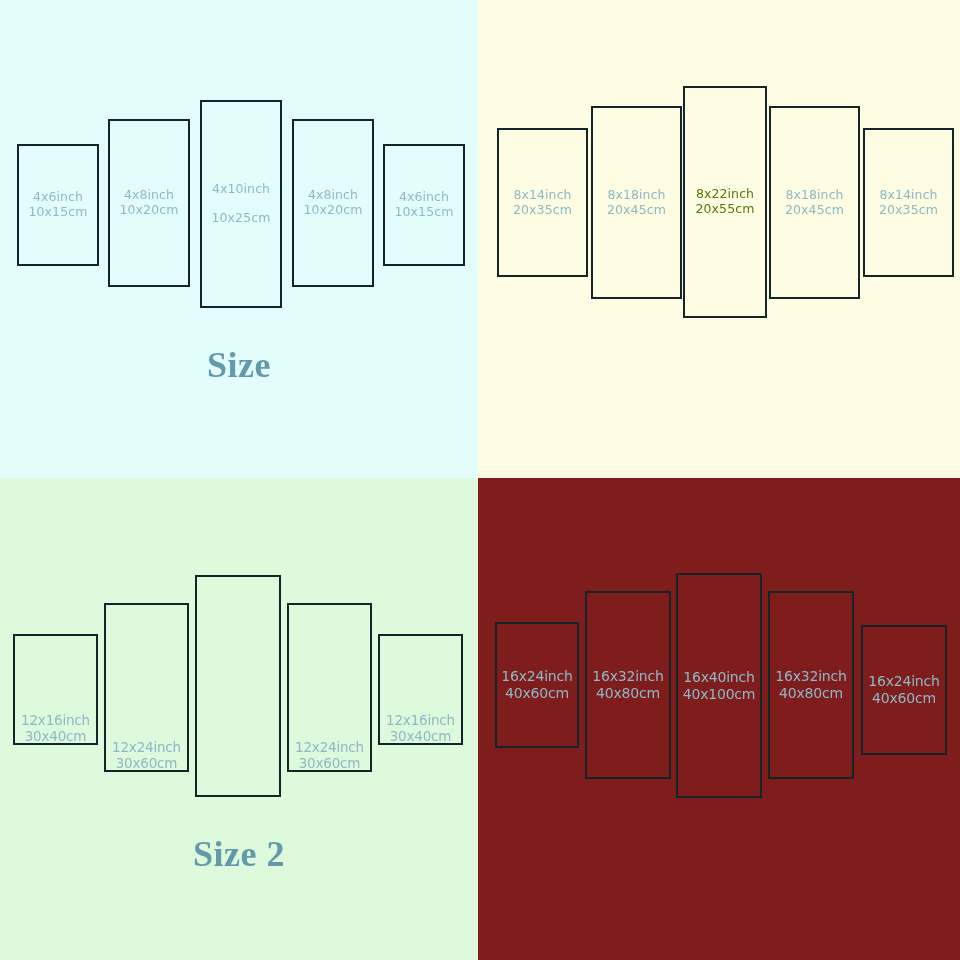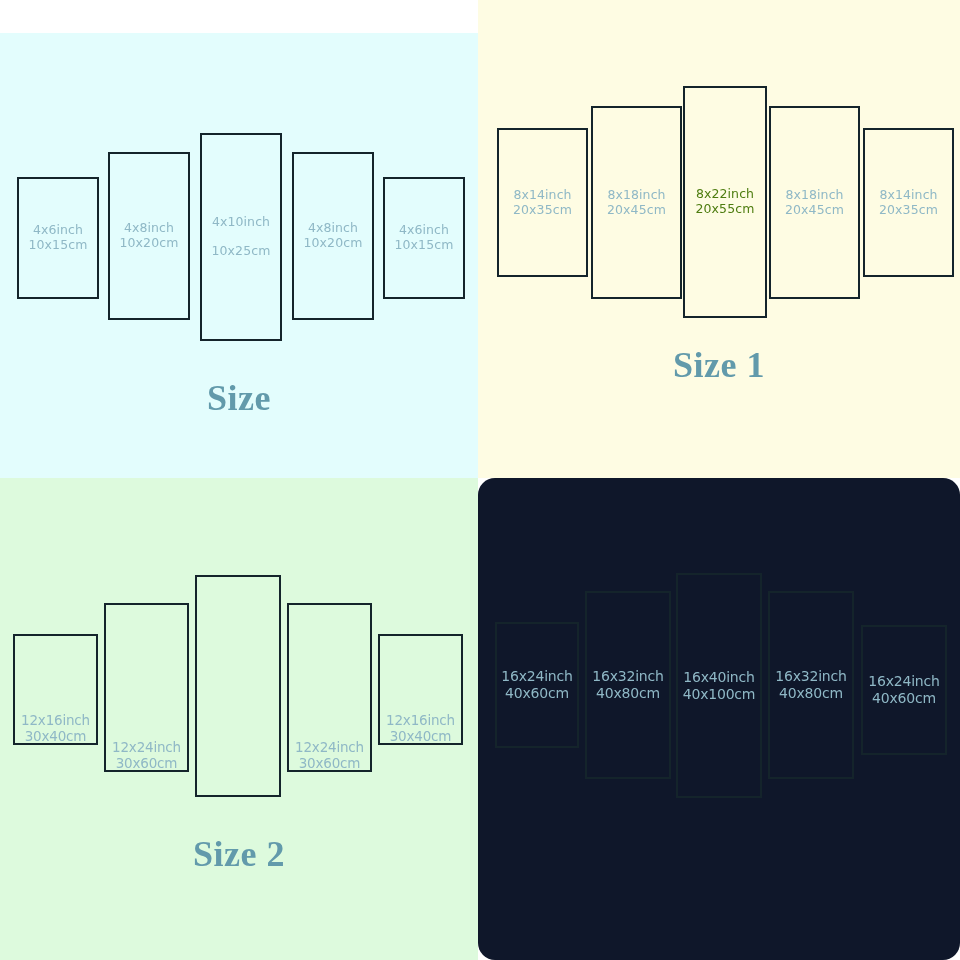--- a/index.html
+++ b/index.html
@@ -16,21 +16,21 @@
     width: 960px;
     height: 960px;
     overflow: hidden;
   }
 
   
   .quadrant {
     position: absolute;
     box-sizing: border-box;
   }
-  .q-tl { left: 0;     top: 0;     width: 478px; height: 478px; margin-top: 33px; }
+  .q-tl { left: 0;     top: 0;     width: 478px; height: 478px; }
   .q-tr { left: 478px; top: 0;     width: 482px; height: 478px; }
   .q-bl { left: 0;     top: 478px; width: 478px; height: 482px; }
   .q-br { left: 478px; top: 478px; width: 482px; height: 482px; }
 
   
   .panel {
     position: absolute;
     box-sizing: border-box;
     border: 2px solid #14242b;
     background: transparent;
@@ -132,21 +132,20 @@
     </div>
     <div class="panel-label lbl-tr" style="left: 291px; top: 106px; width: 91px; height: 193px; color: rgb(143, 184, 198);">
       <span class="ln">8x18inch</span>
       <span class="ln">20x45cm</span>
     </div>
     <div class="panel-label lbl-tr" style="left: 385px; top: 128px; width: 91px; height: 149px; color: rgb(143, 184, 198);">
       <span class="ln">8x14inch</span>
       <span class="ln">20x35cm</span>
     </div>
 
-    <div class="q-title" style="top: 344px; color: rgb(98, 154, 171);">Size 1</div>
   </div>
 
   <div class="quadrant q-bl" style="background-color: rgb(221, 250, 221);">
 
     <div class="panel" style="left: 13px; top: 156px; width: 85px; height: 111px; border-color: rgb(20, 36, 43);"></div>
     <div class="panel" style="left: 104px; top: 125px; width: 85px; height: 169px; border-color: rgb(20, 36, 43);"></div>
     <div class="panel" style="left: 195px; top: 97px; width: 86px; height: 222px; border-color: rgb(20, 36, 43);"></div>
     <div class="panel" style="left: 287px; top: 125px; width: 85px; height: 169px; border-color: rgb(20, 36, 43);"></div>
     <div class="panel" style="left: 378px; top: 156px; width: 85px; height: 111px; border-color: rgb(20, 36, 43);"></div>
 
@@ -163,21 +162,21 @@
       <span class="ln">30x60cm</span>
     </div>
     <div class="panel-label lbl-bl" style="left: 378px; top: 156px; width: 85px; height: 111px; color: rgb(143, 184, 198);">
       <span class="ln">12x16inch</span>
       <span class="ln">30x40cm</span>
     </div>
 
     <div class="q-title" style="top: 355px; color: rgb(98, 154, 171);">Size 2</div>
   </div>
 
-  <div class="quadrant q-br" style="background-color: #0f172a; border-radius: 17px;">
+  <div class="quadrant q-br" style="background-color: #7f1d1d;">
 
     <div class="panel" style="left: 17px; top: 144px; width: 84px; height: 126px; border-color: rgb(20, 36, 43);"></div>
     <div class="panel" style="left: 107px; top: 113px; width: 86px; height: 188px; border-color: rgb(20, 36, 43);"></div>
     <div class="panel" style="left: 198px; top: 95px; width: 86px; height: 225px; border-color: rgb(20, 36, 43);"></div>
     <div class="panel" style="left: 290px; top: 113px; width: 86px; height: 188px; border-color: rgb(20, 36, 43);"></div>
     <div class="panel" style="left: 383px; top: 147px; width: 86px; height: 130px; border-color: rgb(20, 36, 43);"></div>
 
     <div class="panel-label lbl-br" style="left: 17px; top: 144px; width: 84px; height: 126px; color: rgb(143, 184, 198);">
       <span class="ln">16x24inch</span>
       <span class="ln">40x60cm</span>

